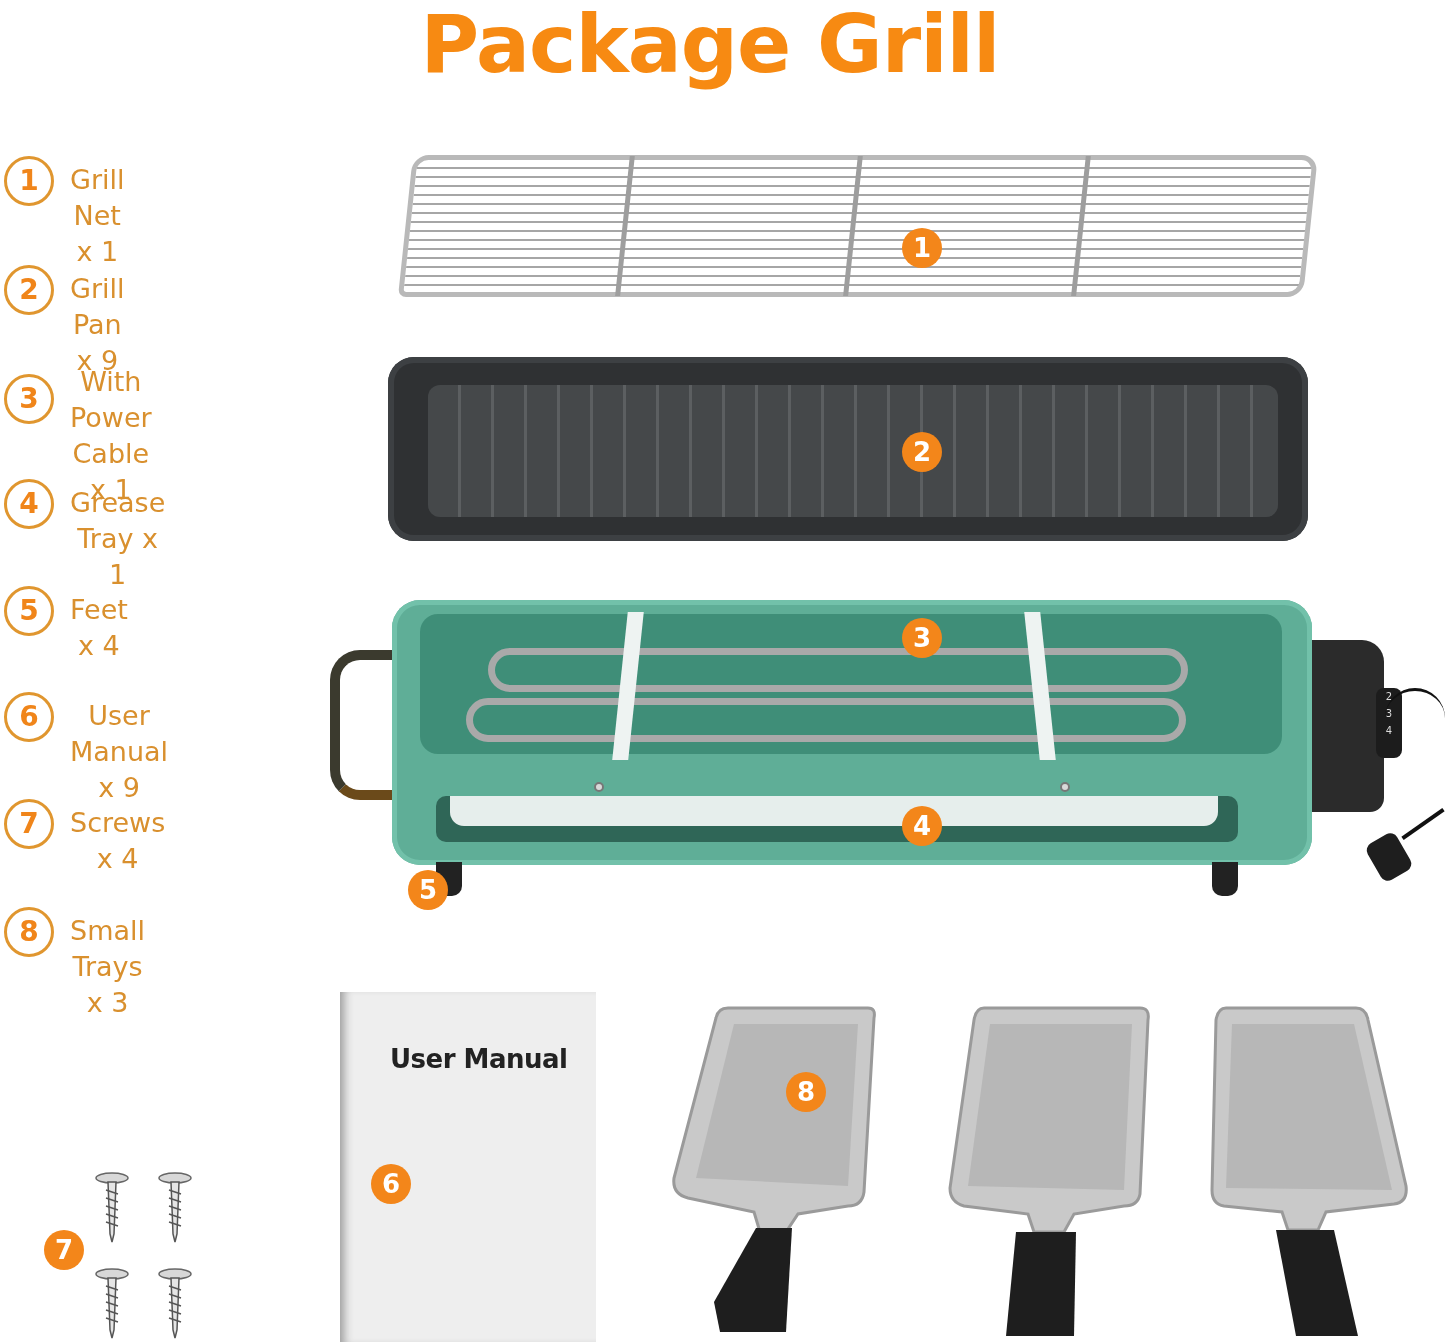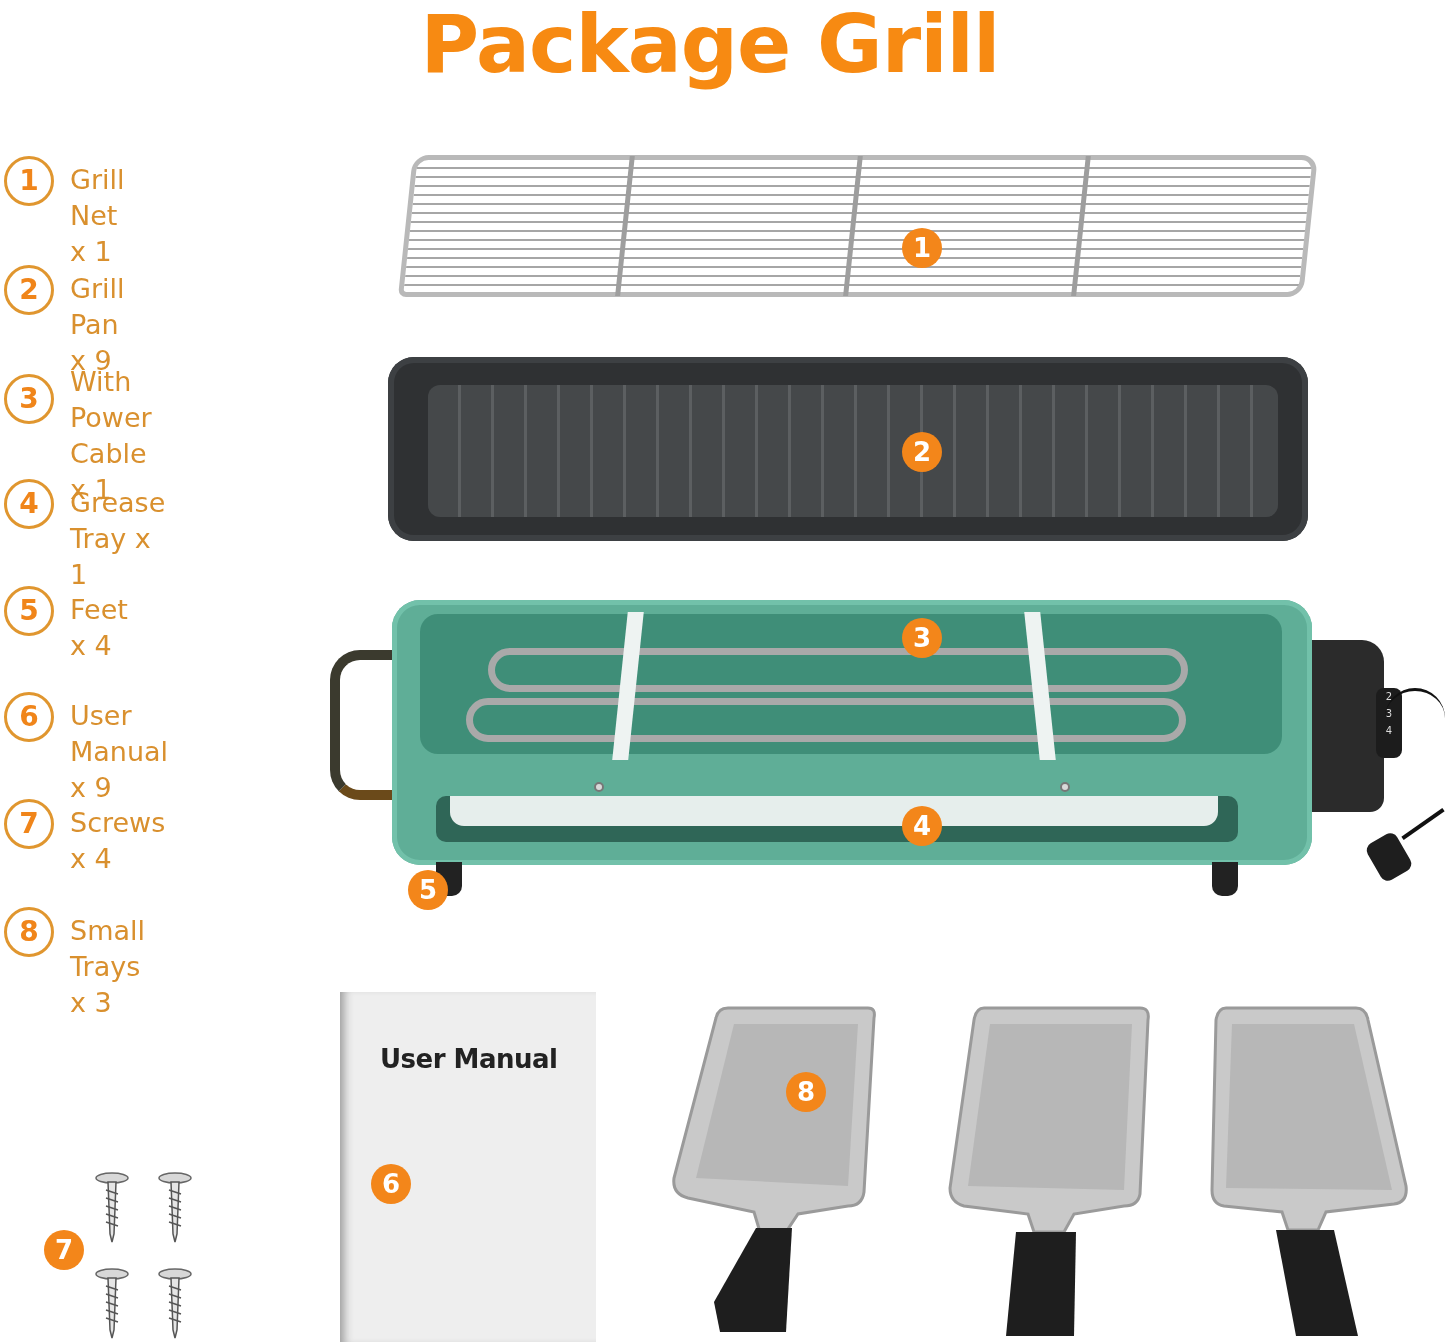--- a/index.html
+++ b/index.html
@@ -15,20 +15,21 @@
   .legend { position: absolute; left: 0; top: 0; }
   .legend-item { position: absolute; left: 4px; display: flex; align-items: flex-start; }
   .legend-num {
     width: 50px; height: 50px; border-radius: 50%; border: 3px solid #e0962f;
     color: #f0851a; font-weight: bold; font-size: 28px; line-height: 44px; text-align: center;
     flex: 0 0 auto;
   }
   .legend-text {
     margin-left: 16px; color: #d9902e; font-size: 27px; line-height: 36px; margin-top: 6px;
     font-family: "DejaVu Sans", sans-serif;
+    text-align: center;
   }
 
   .badge {
     position: absolute; width: 40px; height: 40px; border-radius: 50%;
     background: #f3861a; color: #ffffff; font-weight: bold; font-size: 26px;
     line-height: 40px; text-align: center; z-index: 5;
   }
 
   
   .grill-net {
@@ -93,21 +94,21 @@
 
   
   .screw-icon { position: absolute; width: 40px; height: 72px; }
 
   
   .manual {
     position: absolute; left: 340px; top: 992px; width: 256px; height: 350px;
     background: #eeeeee; box-shadow: inset 10px 0 10px -6px #9a9a9a;
   }
   .manual-title {
-    position: absolute; left: 40px; top: 52px; font-weight: bold; font-size: 26px; color: #222;
+    position: absolute; left: 50px; top: 52px; font-weight: bold; font-size: 26px; color: #222;
     font-family: "DejaVu Sans", sans-serif; letter-spacing: -0.5px;
   }
 
   
   .small-tray { position: absolute; width: 210px; height: 340px; }
 </style>
 </head>
 <body>
 
 <div class="title">Package Grill</div>

